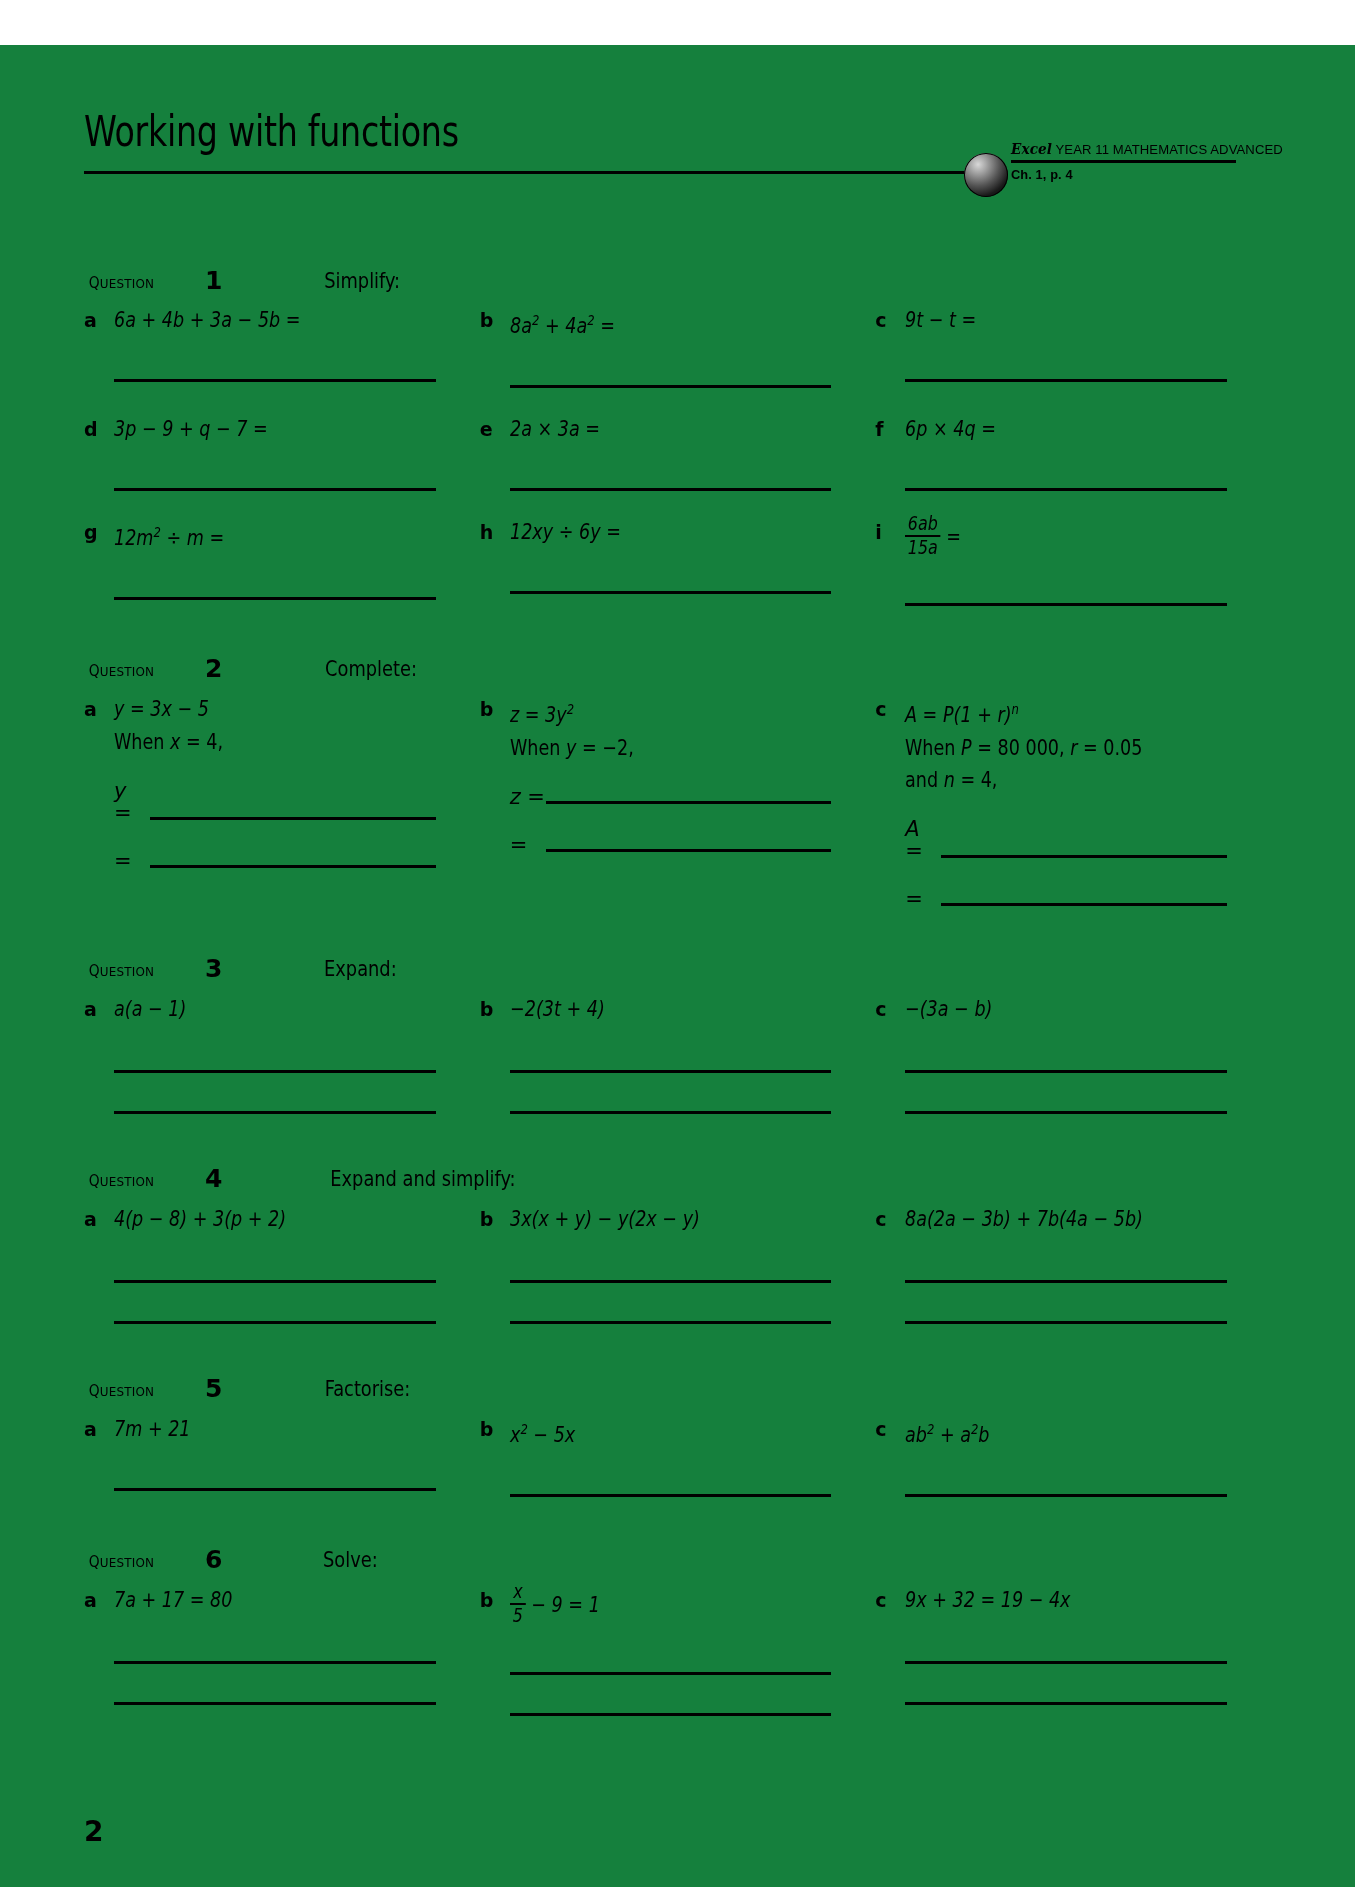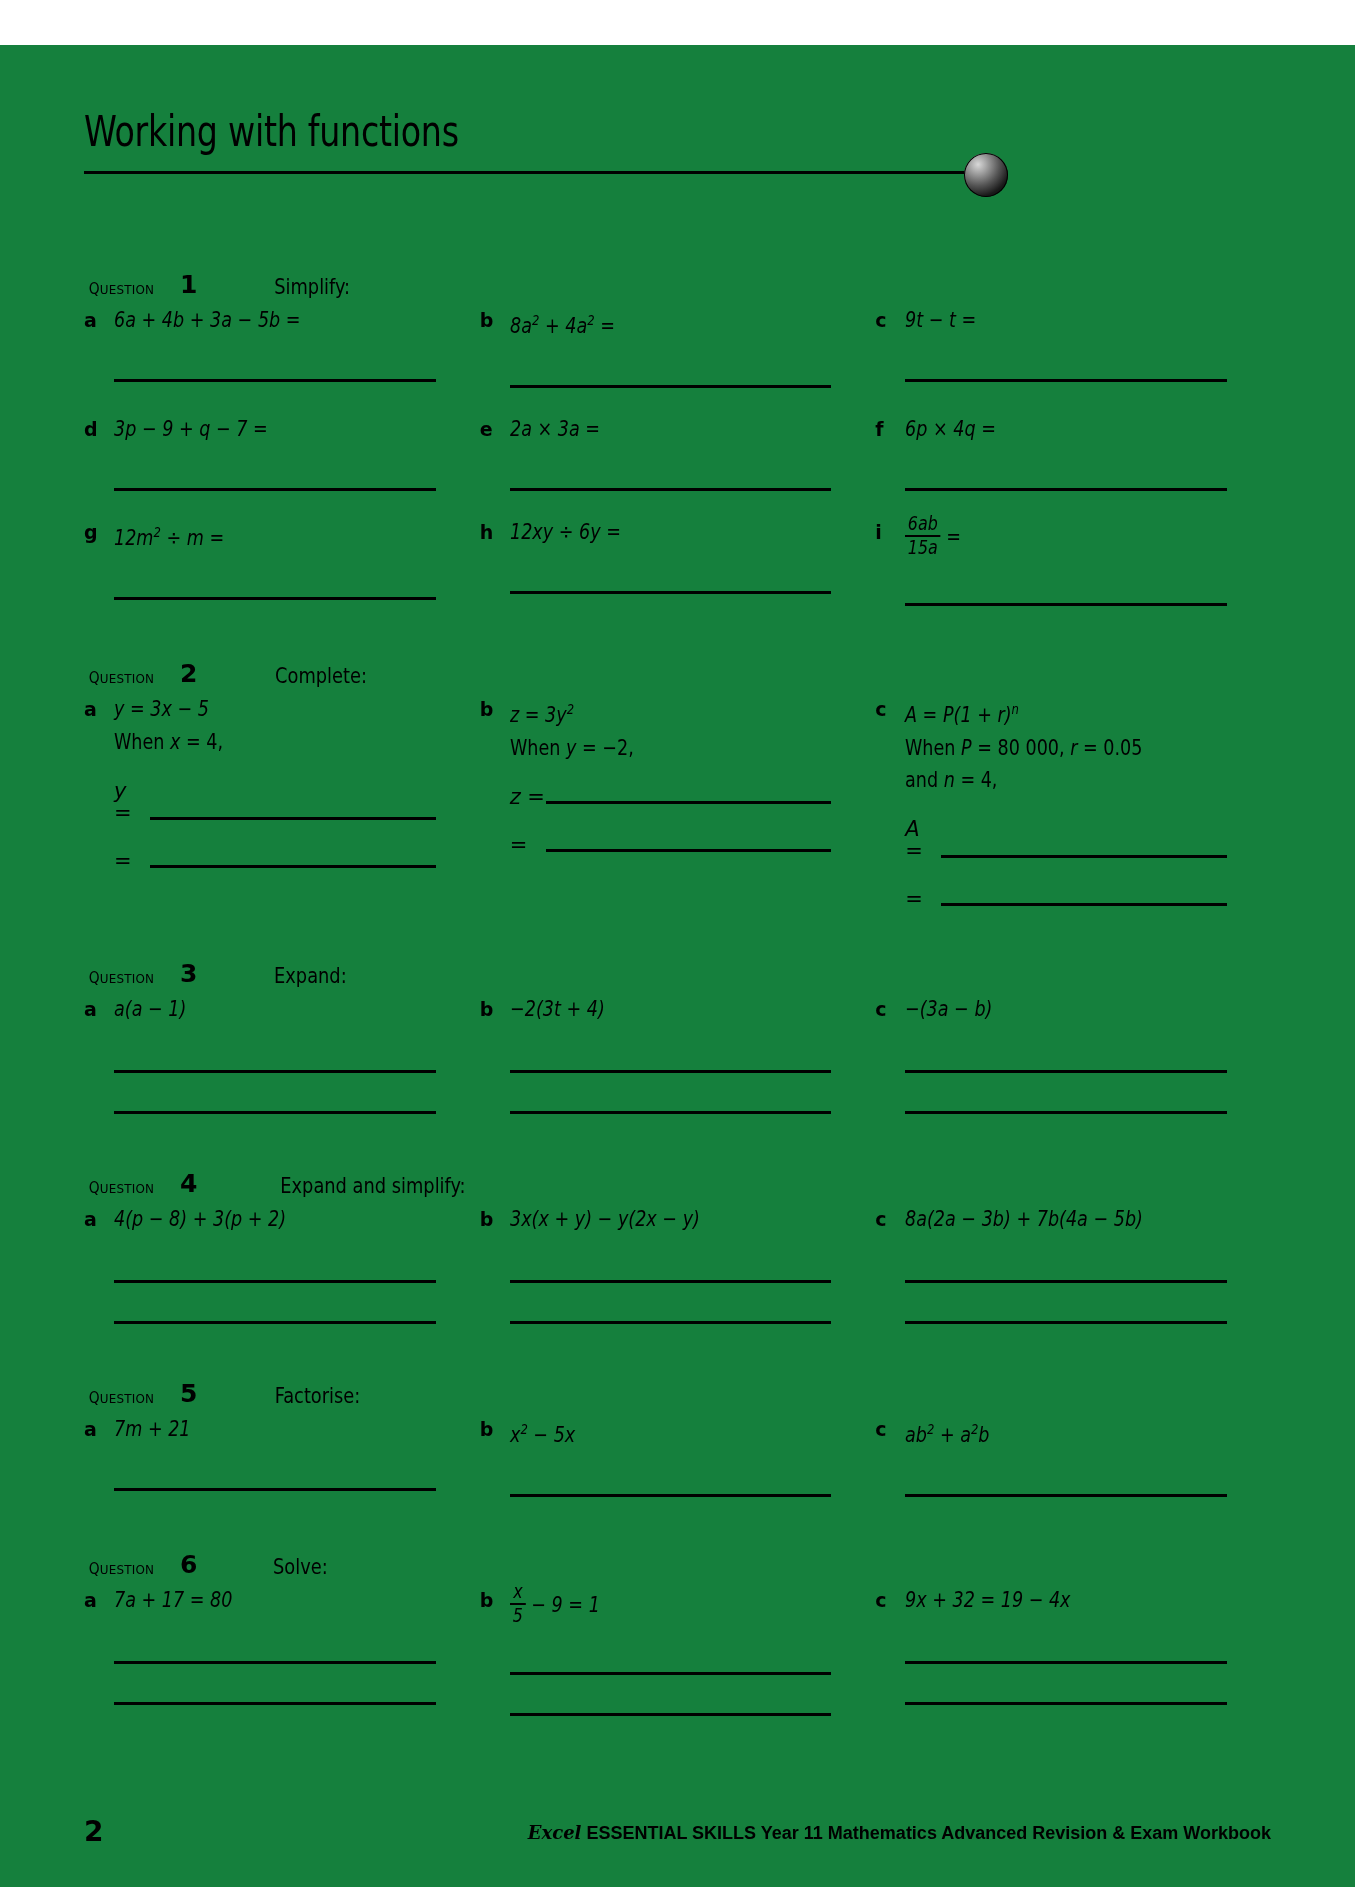--- a/index.html
+++ b/index.html
@@ -119,23 +119,24 @@
     position: absolute;
     left: 84px;
     top: 216px;
     width: 1187px;
   }
 
   .question-block { position: relative; }
 
   .q-head {
     display: flex;
-    align-items: flex-end;
+    align-items: center;
     height: 38px;
     font-family: "DejaVu Sans", sans-serif;
+    gap: 25px;
   }
   .q-label {
     width: 118px;
     font-size: 18px;
     font-variant: small-caps;
     text-transform: lowercase;
     letter-spacing: 0.2px;
     transform: scaleX(0.92);
     transform-origin: left baseline;
     white-space: nowrap;
@@ -279,20 +280,25 @@
 </head>
 <body>
 
 <div class="page">
 
   <div class="header">
     <div class="chapter-title">Working with functions</div>
     <div class="header-rule"></div>
     <div class="header-badge">
       <div class="badge-sphere"></div>
+      <div class="badge-lines">
+        <div class="badge-line1"><span class="excel-mark">Excel</span><span> YEAR 11 MATHEMATICS ADVANCED</span></div>
+        <div class="badge-rule"></div>
+        <div class="badge-line2">Ch. 1, p. 4</div>
+      </div>
     </div>
   </div>
 
 
   <div class="sheet" id="sheet">
       <div class="question-block" style="margin-bottom: 44px;">
         <div class="q-head">
           <span class="q-label">Question</span>
           <span class="q-num">1</span>
           <span class="q-instruction">Simplify:</span>
@@ -554,16 +560,15 @@
             </div>
             <div class="ans" style="margin-top:44px"></div>
             <div class="ans" style="margin-top:38px"></div>
           </div>
         </div>
       </div>
     </div>
 
   <div class="footer">
     <div class="page-number">2</div>
-    <div class="footer-text"><span class="excel-mark">Excel</span><span> ESSENTIAL SKILLS Year 11 Mathematics Advanced Revision &amp; Exam Workbook</span></div>
   </div>
 
 </div>
 
 </body></html>

